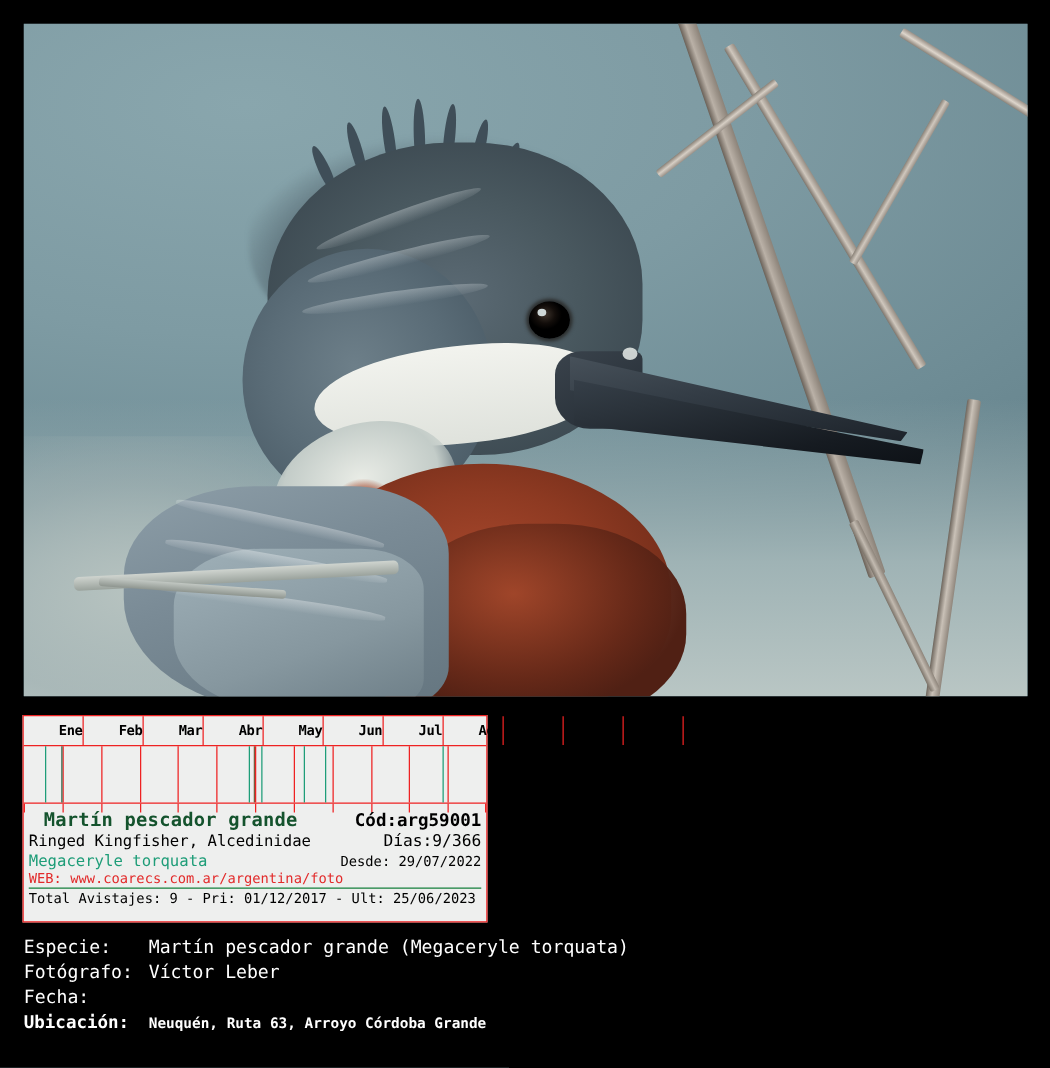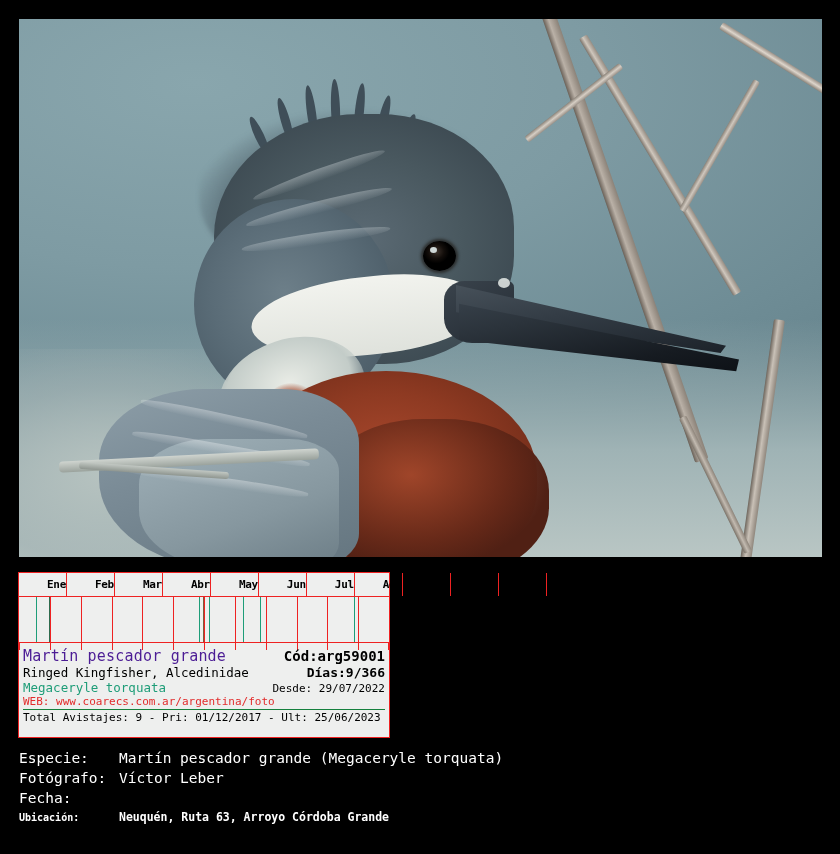--- a/index.html
+++ b/index.html
@@ -198,36 +198,36 @@
     position:absolute;top:0;width:1px;height:100%;background:#ee2222;
   }
   .tick{
     position:absolute;top:0;width:1px;height:100%;
   }
   #cal-feet{position:relative;height:8px;}
   .foot{position:absolute;top:0;width:1px;height:7px;background:#ee2222;}
 
   #info{position:relative;padding:2px 4px 0 4px;}
   .row{display:flex;align-items:baseline;justify-content:space-between;}
-  #title-es{font-size:15px;font-weight:normal;color:#4c1d95;letter-spacing:.2px;}
+  #title-es{font-size:15px;font-weight:bold;color:#14532d;letter-spacing:.2px;margin-left:12px;}
   #cod{font-size:14px;font-weight:bold;color:#000;}
   #title-en{font-size:12.5px;color:#000;}
-  #dias{font-size:13px;font-weight:bold;color:#000;}
+  #dias{font-size:13px;font-weight:normal;color:#000;}
   #sci{font-size:12.5px;color:#1e9d78;}
   #desde,#hasta{font-size:11px;color:#000;}
   #web{font-size:11px;color:#e22b2b;}
   #total{font-size:11px;color:#000;border-top:1px solid #15803d;margin-top:1px;padding-top:1px;}
 
   
   #meta{position:absolute;left:19px;top:750px;width:800px;}
   .meta-row{display:flex;align-items:baseline;margin-bottom:1px;}
   .meta-row.big .mlabel{width:100px;font-size:14.5px;color:#fff;}
   .meta-row.big .mval{font-size:14.5px;color:#fff;}
   .meta-row.small{margin-bottom:0;}
-  .meta-row.small .mlabel{width:100px;font-size:10px;color:#fff;font-weight:bold;}
+  .meta-row.small .mlabel{width:100px;font-size:14px;color:#fff;font-weight:bold;}
   .meta-row.small .mval{font-size:11.5px;color:#fff;font-weight:bold;}
   .meta-row.big{margin-bottom:4px;}
 </style>
 </head>
 <body>
 
 <div id="photo-frame">
   <div class="ph" id="bg-sky"></div>
   <div class="ph" id="bg-sky2"></div>
   <div class="ph" id="bg-left-blur"></div>

